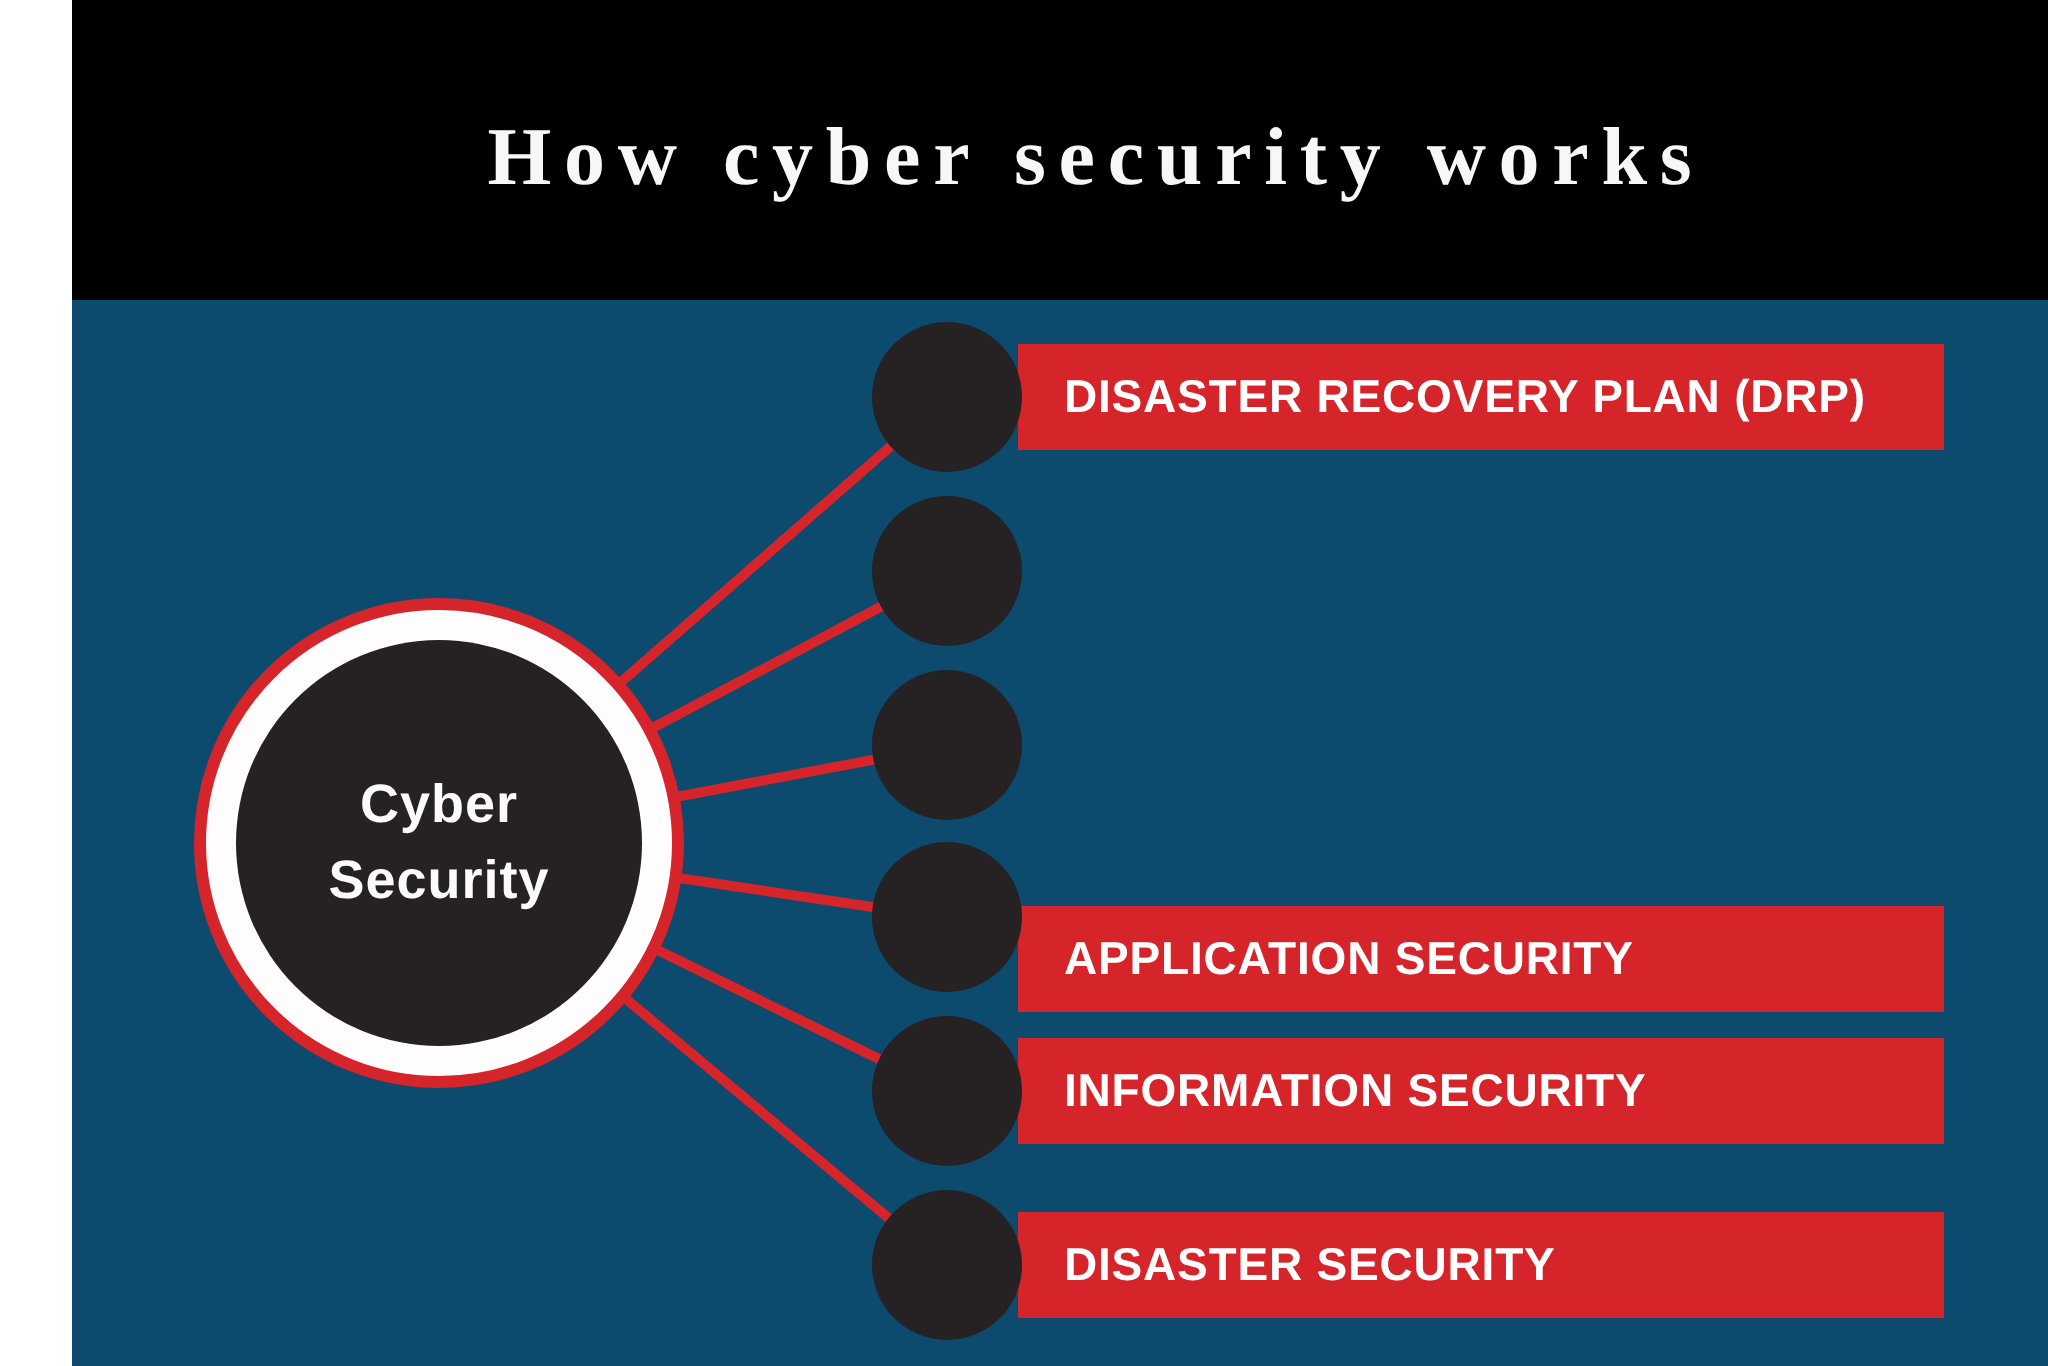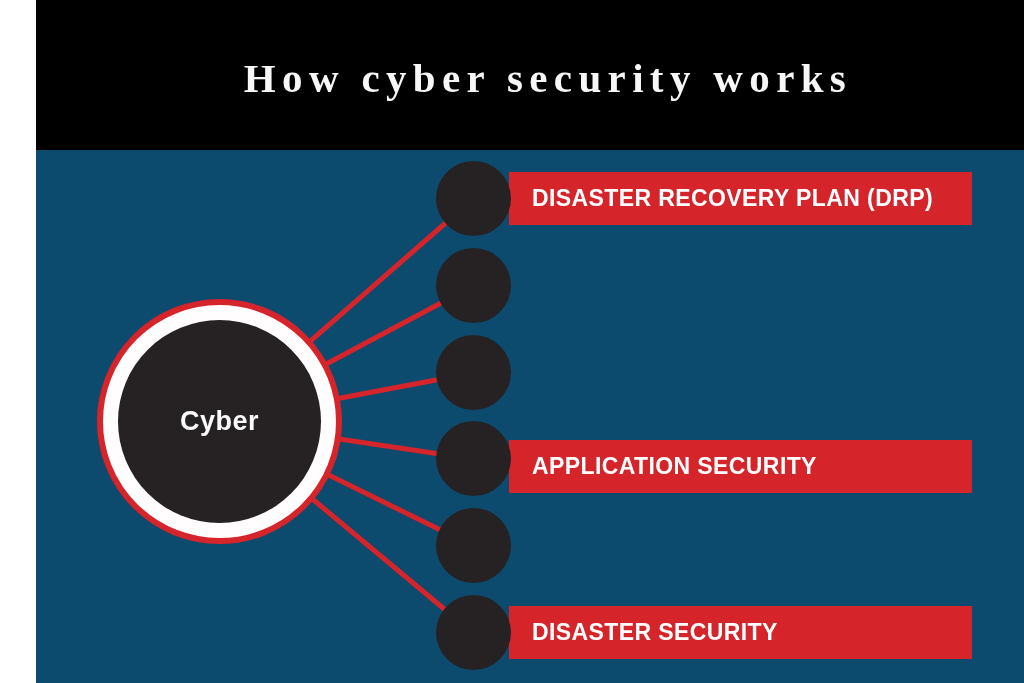--- a/index.html
+++ b/index.html
@@ -97,21 +97,21 @@
     width: 75px; height: 75px;
     border-radius: 50%;
     background: #262223;
     z-index: 3;
   }
 
   
   .bar.r0 { top: 172px; }  .dot.r0 { top: 161px; }
   .bar.r1 { top: 259px; }  .dot.r1 { top: 248px; }
   .bar.r2 { top: 346px; }  .dot.r2 { top: 335px; }
-  .bar.r3 { top: 440px; }  .dot.r3 { top: 421px; }
+  .bar.r3 { top: 453px; }  .dot.r3 { top: 421px; }
   .bar.r4 { top: 519px; }  .dot.r4 { top: 508px; }
   .bar.r5 { top: 606px; }  .dot.r5 { top: 595px; }
 </style>
 </head>
 <body>
 
 <div class="stage">
 
   <div class="banner">
     <h1>How cyber security works</h1>
@@ -122,37 +122,41 @@
     <line x1="183" y1="421" x2="437" y2="286"></line>
     <line x1="183" y1="421" x2="437" y2="373"></line>
     <line x1="183" y1="421" x2="437" y2="459"></line>
     <line x1="183" y1="421" x2="437" y2="546"></line>
     <line x1="183" y1="421" x2="437" y2="633"></line>
   </svg>
 
   <div class="hub">
     <div class="hub-core">
       <span>Cyber</span>
+      <span>Security</span>
     </div>
   </div>
 
   <div class="bar r0">
     <span>DISASTER RECOVERY PLAN (DRP)</span>
   </div>
   <div class="dot r0"></div>
 
   <div class="dot r1"></div>
 
   <div class="dot r2"></div>
 
   <div class="bar r3">
     <span>APPLICATION SECURITY</span>
   </div>
   <div class="dot r3"></div>
 
+  <div class="bar r4">
+    <span>INFORMATION SECURITY</span>
+  </div>
   <div class="dot r4"></div>
 
   <div class="bar r5">
     <span>DISASTER SECURITY</span>
   </div>
   <div class="dot r5"></div>
 
 </div>
 
 </body></html>

